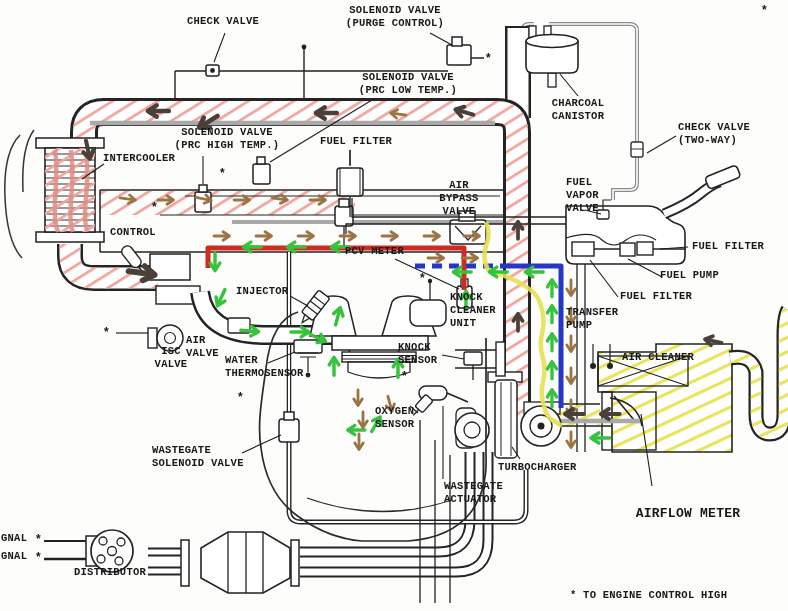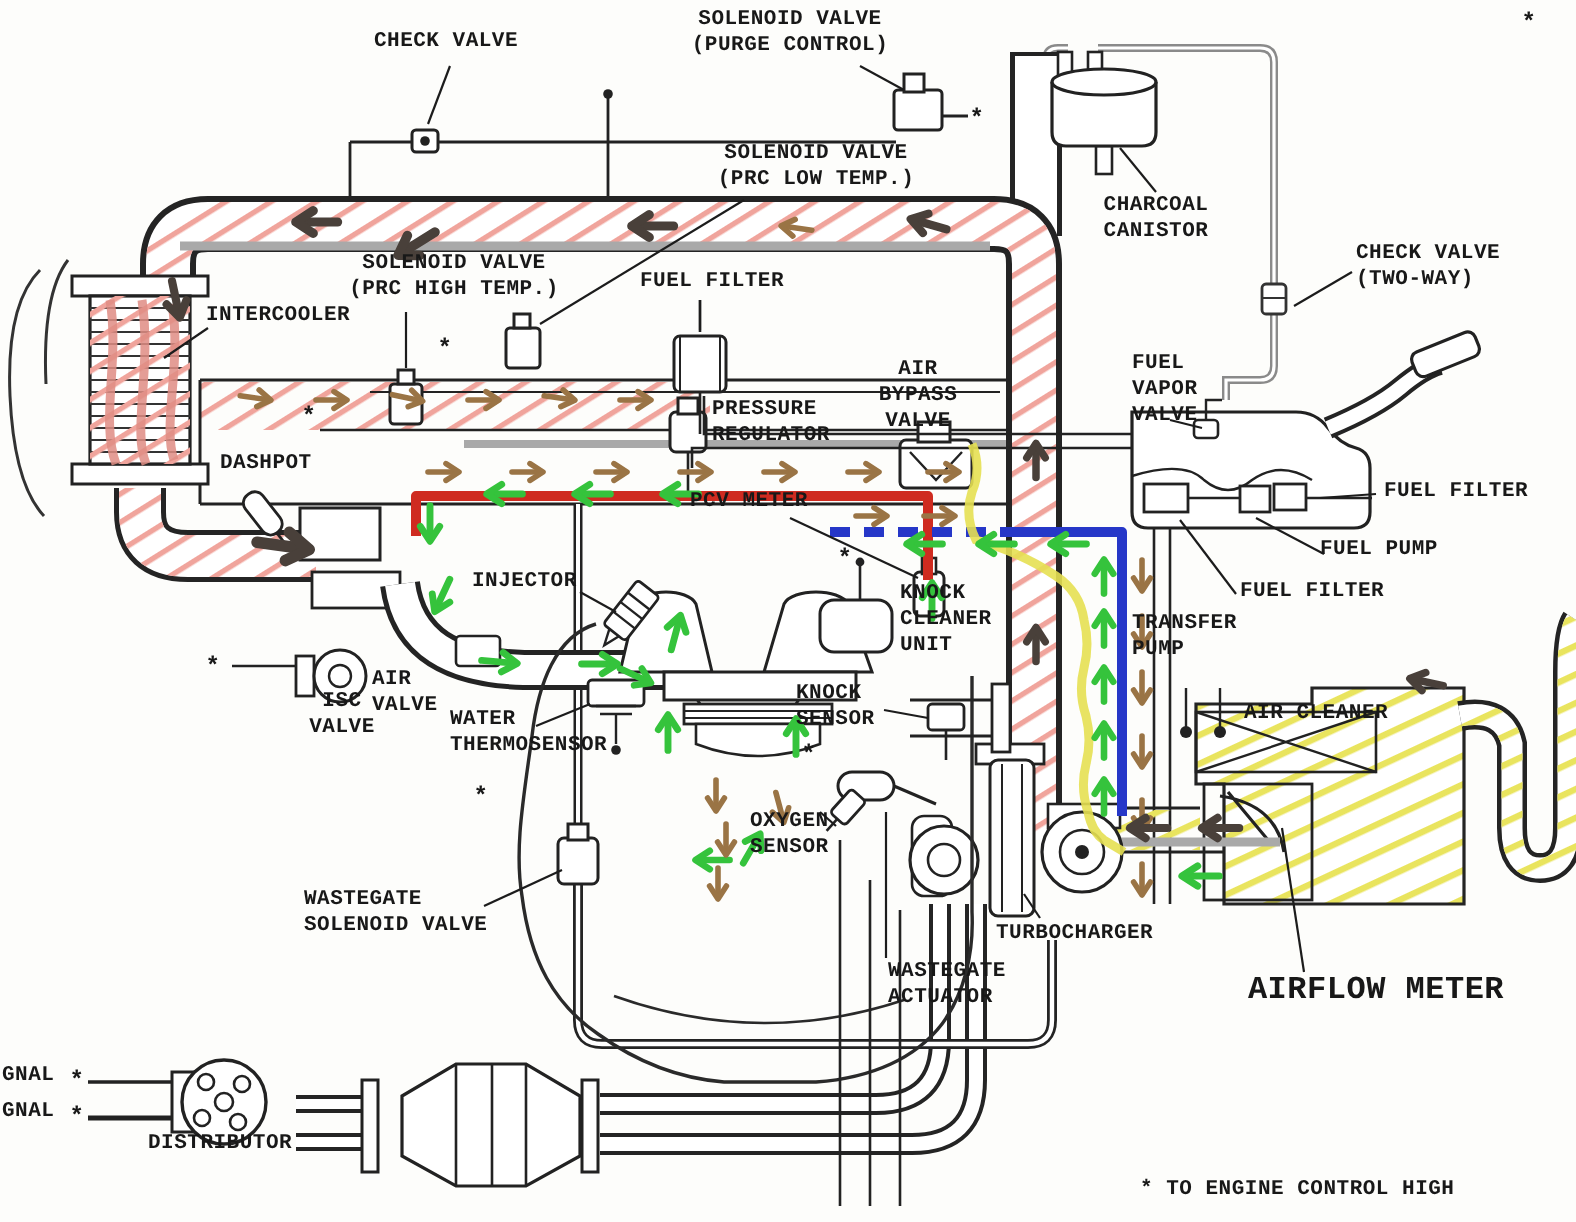--- a/index.html
+++ b/index.html
@@ -3,21 +3,21 @@
 <meta charset="utf-8">
 <style>
   html,body{margin:0;padding:0;background:#ffffff;}
   #stage{position:relative;width:788px;height:611px;background:#fdfdfb;overflow:hidden;
          font-family:"Liberation Sans",sans-serif;}
   #art{position:absolute;left:0;top:0;}
   .lbl{position:absolute;font:bold 10.5px/1.22 "Liberation Sans",sans-serif;color:#181818;
        letter-spacing:.25px;white-space:nowrap;}
   .lbl span{display:block;font-family:Liberation Mono, monospace;}
   .ctr{text-align:center;}
-  .sm{font-size:16px;}
+  .sm{font-size:13px;margin-top:20px;}
   .ast{position:absolute;font:bold 12px "Liberation Sans",sans-serif;color:#181818;}
 </style>
 </head>
 <body>
 
 <div id="stage">
 
 <svg id="art" width="788" height="611" viewBox="0 0 788 611">
   <defs>
     <pattern id="ph" width="12" height="12" patternUnits="userSpaceOnUse" patternTransform="rotate(58)">
@@ -412,27 +412,23 @@
   <span>BYPASS</span>
   <span>VALVE</span>
     </div>
 
 <div class="lbl" style="left:566px;top:176px;width:60px">
   <span>FUEL</span>
   <span>VAPOR</span>
   <span>VALVE</span>
     </div>
 
-<div class="lbl" style="left:356px;top:199px;width:100px">
-  <span>PRESSURE</span>
-  <span>REGULATOR</span>
-    </div>
 
 <div class="lbl" style="left:110px;top:226px;width:60px">
-  <span>DASHPOT</span>
+  <span>CONTROL</span>
     </div>
 
 <div class="lbl" style="left:692px;top:240px;width:80px">
   <span>FUEL FILTER</span>
     </div>
 
 <div class="lbl" style="left:345px;top:245px;width:62px">
   <span>PCV METER</span>
     </div>
 

